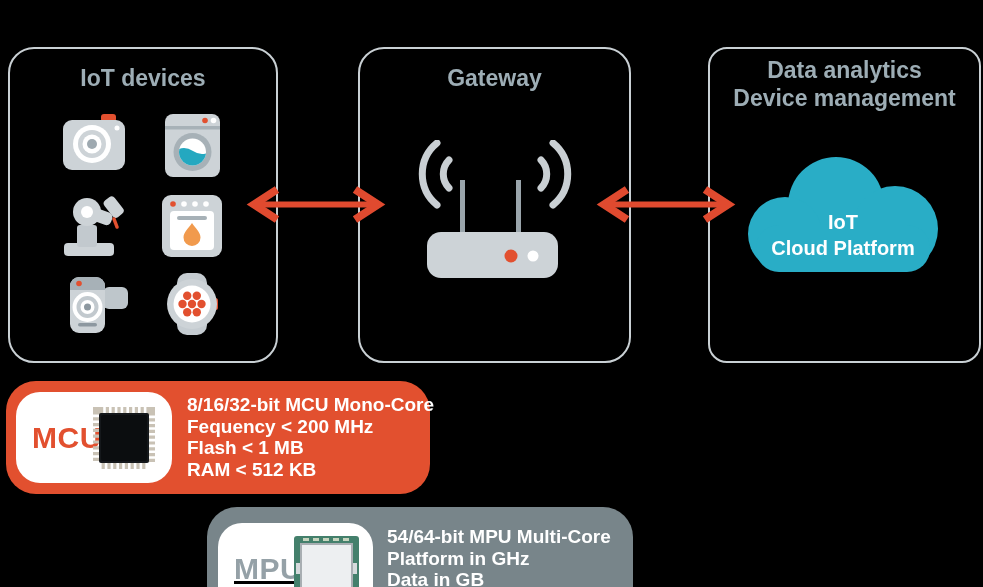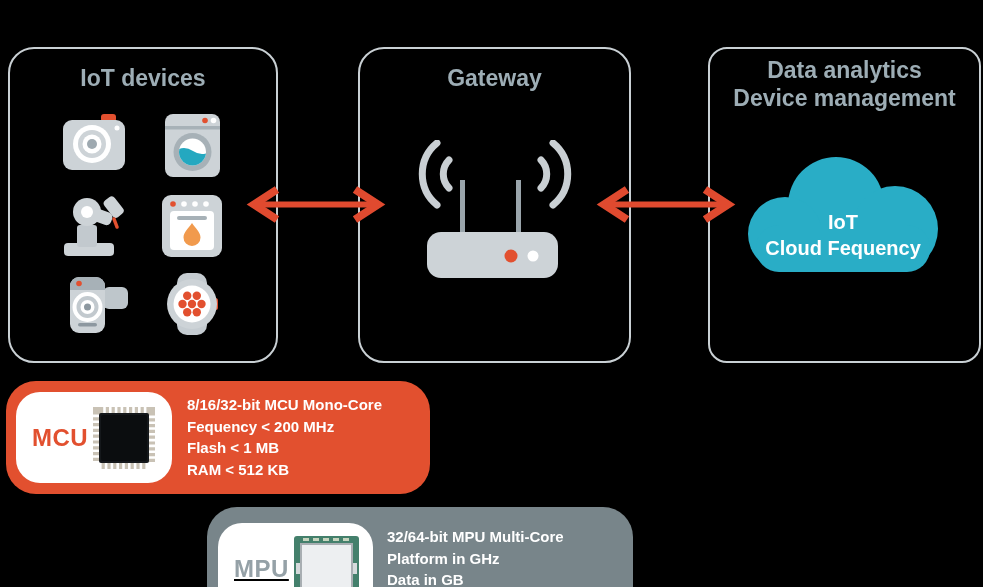--- a/index.html
+++ b/index.html
@@ -31,28 +31,28 @@
   }
   .card{position:absolute;border-radius:30px;}
   .card-mcu{left:6px;top:341px;width:424px;height:113px;background:#E2502F;}
   .card-mpu{left:207px;top:467px;width:426px;height:119px;background:#78858A;}
   .card-badge{
     position:absolute;background:#fff;border-radius:24px;
     display:flex;align-items:center;
   }
   .card-mcu .card-badge{left:10px;top:11px;width:156px;height:91px;}
   .card-mpu .card-badge{left:11px;top:16px;width:155px;height:92px;text-decoration:underline;}
-  .badge-label{font-size:24px;font-weight:600;margin-left:16px;letter-spacing:0.5px;}
+  .badge-label{font-size:30px;font-weight:600;margin-left:16px;letter-spacing:0.5px;}
   .card-mcu .badge-label{color:#E2502F;}
   .card-mpu .badge-label{color:#95A1A7;}
   .badge-chip{position:absolute;}
   .card-mcu .badge-chip{left:72px;top:10px;}
   .card-mpu .badge-chip{left:75px;top:12px;}
   .specs{
-    position:absolute;color:#fff;font-size:15px;font-weight:600;line-height:21.6px;
+    position:absolute;color:#fff;font-size:19px;font-weight:600;line-height:21.6px;
     white-space:nowrap;
   }
   .card-mcu .specs{left:181px;top:13px;}
   .card-mpu .specs{left:180px;top:19px;}
 </style>
 </head>
 <body>
 
 <div class="stage">
 
@@ -162,21 +162,21 @@
       <svg width="190" height="115" viewBox="0 0 190 115">
         <g fill="#29ADC6">
           <circle cx="88" cy="48" r="48"></circle>
           <circle cx="37" cy="77" r="37"></circle>
           <circle cx="147" cy="72" r="43"></circle>
           <rect x="8" y="68" width="174" height="47" rx="23"></rect>
         </g>
       </svg>
       <div class="cloud-text">
         <div>IoT</div>
-        <div>Cloud Fequency</div>
+        <div>Cloud Platform</div>
       </div>
     </div>
   </div>
 
   <svg class="arrow arrow-1" viewBox="0 0 140 37">
     <g stroke="#E04A2F" fill="none">
       <path d="M7,18.5 H133" stroke-width="6"></path>
       <path d="M31,3.5 L8,18.5 L31,33.5" stroke-width="8"></path>
       <path d="M109,3.5 L132,18.5 L109,33.5" stroke-width="8"></path>
     </g>
@@ -221,20 +221,20 @@
             <rect x="50" y="61" width="6" height="3"></rect>
         </g>
         <rect x="3" y="28" width="5" height="11" fill="#D6DADC"></rect>
         <rect x="59" y="28" width="5" height="11" fill="#D6DADC"></rect>
         <rect x="22" y="56" width="22" height="7" fill="#D6DADC"></rect>
         <rect x="7" y="8" width="53" height="51" fill="#A8AEB2"></rect>
         <rect x="9" y="10" width="49" height="47" fill="#EDEFF1"></rect>
       </svg>
     </div>
     <div class="specs">
-      <div>32/64-bit MPU Multi-Core</div>
+      <div>54/64-bit MPU Multi-Core</div>
       <div>Platform in GHz</div>
       <div>Data in GB</div>
       <div>RAM in GB</div>
     </div>
   </div>
 
 </div>
 
 </body></html>

